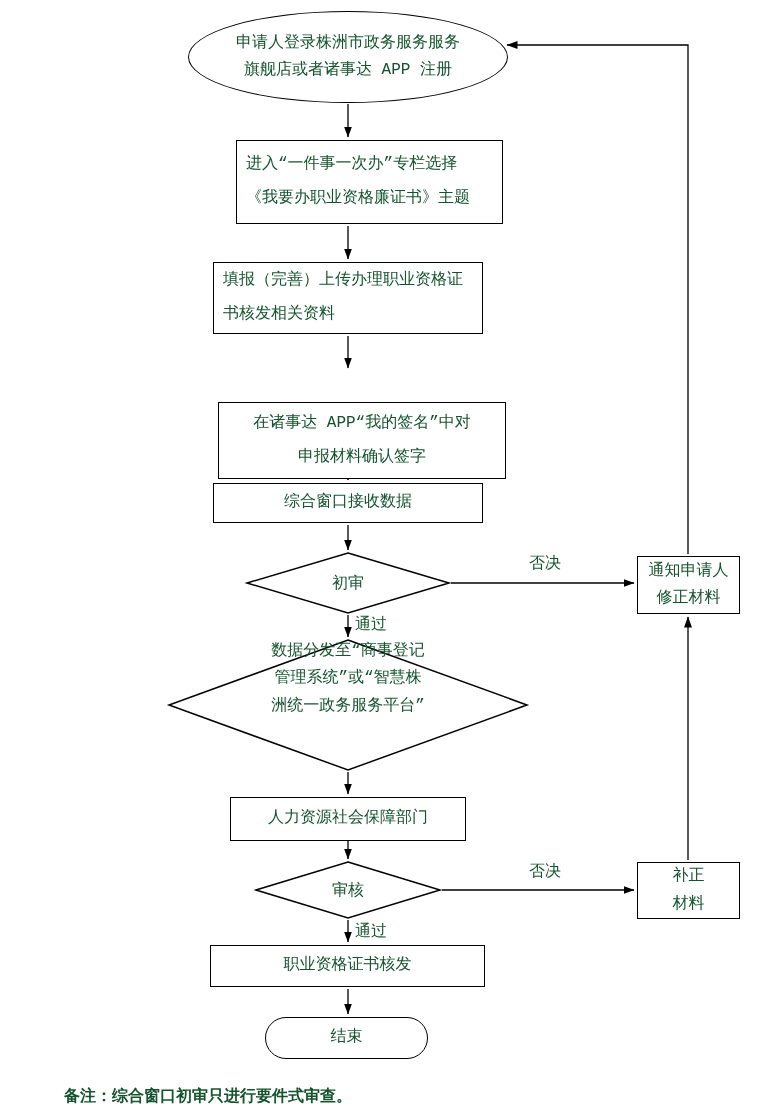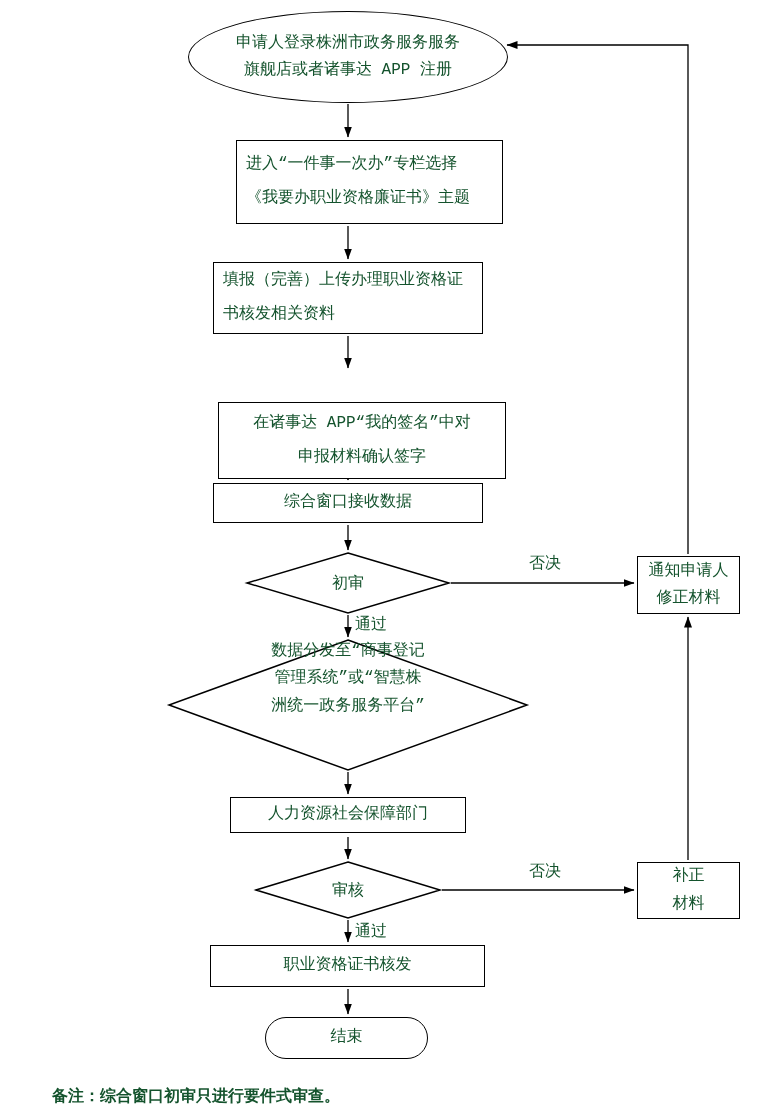--- a/index.html
+++ b/index.html
@@ -103,21 +103,21 @@
   <div class="node tight" style="left:637px;top:556px;width:103px;height:58px;">
     <span>通知申请人
 修正材料</span>
   </div>
 
   <div class="node tight" style="left:637px;top:862px;width:103px;height:57px;">
     <span>补正
 材料</span>
   </div>
 
-  <div class="node" style="left:230px;top:797px;width:236px;height:36px;">
+  <div class="node" style="left:230px;top:797px;width:236px;height:44px;">
     <span>人力资源社会保障部门</span>
   </div>
 
   <div class="node" style="left:210px;top:945px;width:275px;height:42px;">
     <span>职业资格证书核发</span>
   </div>
 
   <div class="node stadium" style="left:265px;top:1017px;width:163px;height:42px;">
     <span>结束</span>
   </div>
@@ -131,15 +131,15 @@
   </div>
 
   <div class="floating" style="left:505px;top:860px;width:80px;height:22px;">
     <span>否决</span>
   </div>
 
   <div class="floating left-align" style="left:355px;top:920px;width:60px;height:22px;">
     <span>通过</span>
   </div>
 
-  <div class="note" style="left:52px;top:1086px;">备注：综合窗口初审只进行要件式审查。</div>
+  <div class="note" style="left:64px;top:1086px;">备注：综合窗口初审只进行要件式审查。</div>
 
 </div>
 
 </body></html>

